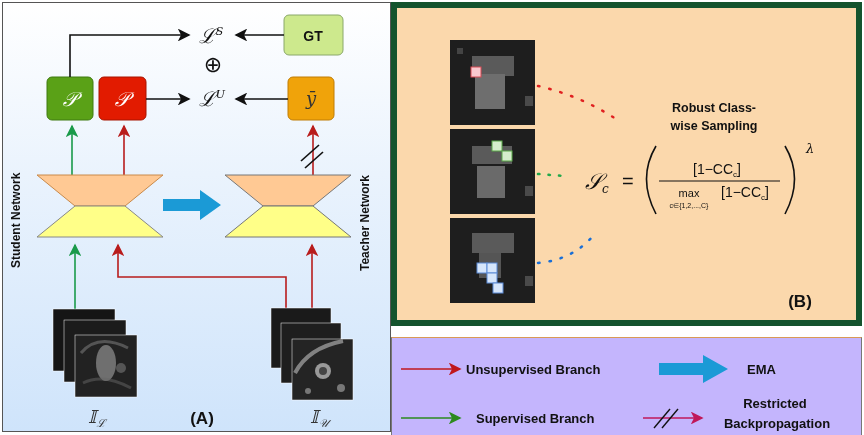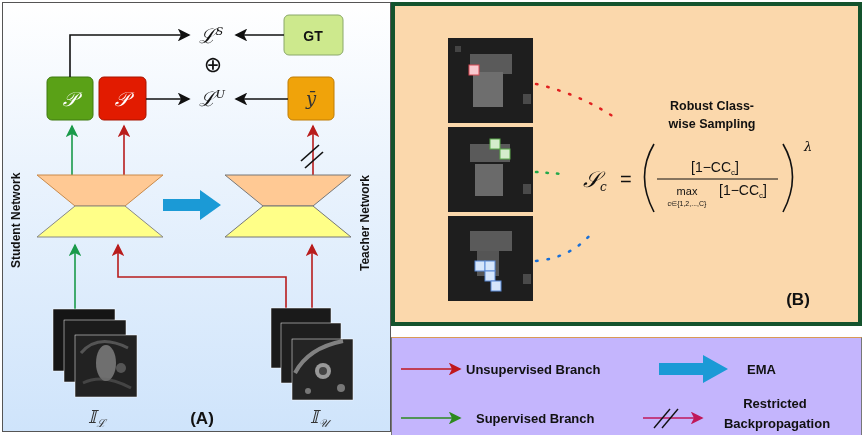--- a/index.html
+++ b/index.html
@@ -1,18 +1,18 @@
 <!DOCTYPE html>
 <html><head>
 <meta charset="utf-8">
 <style>
   html, body { margin: 0; padding: 0; }
   body { width: 864px; height: 435px; position: relative; overflow: hidden; background: #ffffff; font-family: "Liberation Sans", sans-serif; }
   .panel-a { position: absolute; left: 2px; top: 2px; width: 389px; height: 430px; border: 1px solid #555; background: linear-gradient(to bottom, #ffffff 0%, #eaf3fd 40%, #cfe4fb 100%); box-sizing: border-box; }
-  .panel-b { position: absolute; left: 391px; top: 2px; width: 471px; height: 324px; border: 4px solid #14532d; background: #fbd8ac; box-sizing: border-box; }
+  .panel-b { position: absolute; left: 391px; top: 2px; width: 471px; height: 324px; border: 6px solid #14532d; background: #fbd8ac; box-sizing: border-box; }
   .panel-c { position: absolute; left: 391px; top: 337px; width: 471px; height: 107px; border: 1px solid #777; border-top: 1px solid #d99a55; background: #c4b5fd; box-sizing: border-box; }
   svg text { font-family: "Liberation Sans", sans-serif; }
   .math { font-family: "DejaVu Serif", serif; font-style: italic; }
   .lbl-bold { font-weight: bold; }
 </style>
 </head>
 <body>
 
 <div class="panel-a">
   <svg width="389" height="430" viewBox="0 0 389 430">

